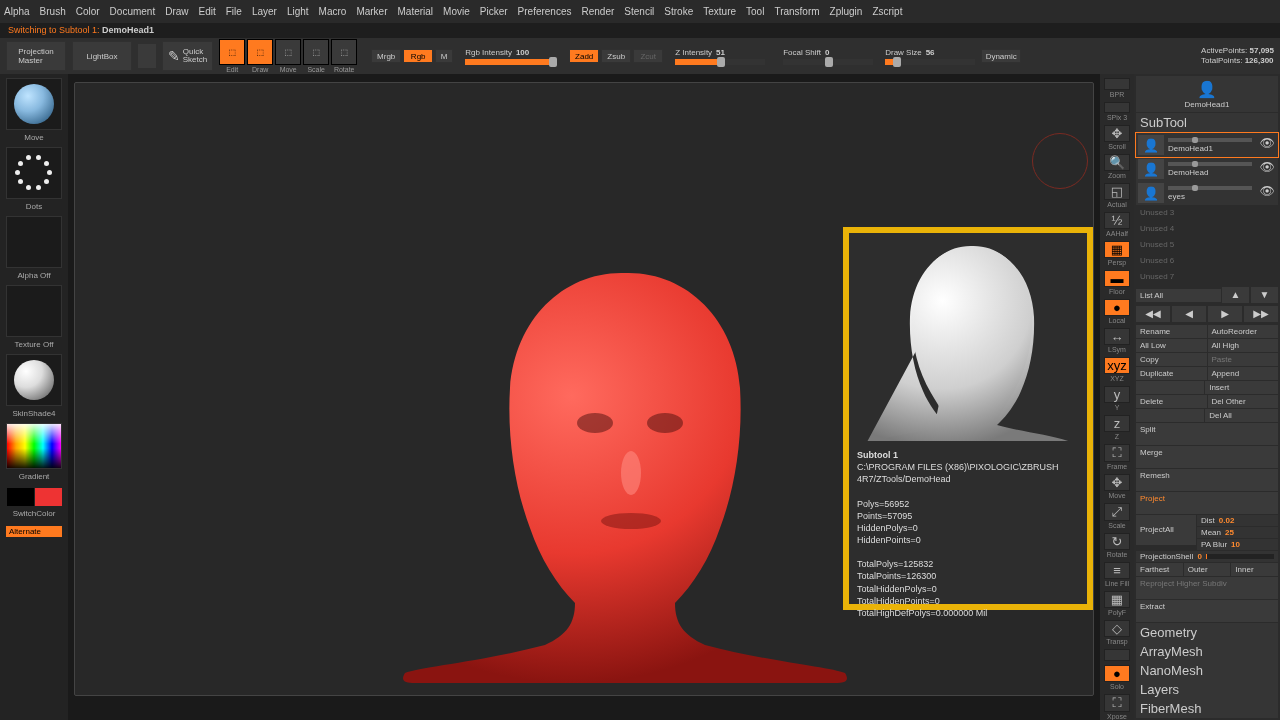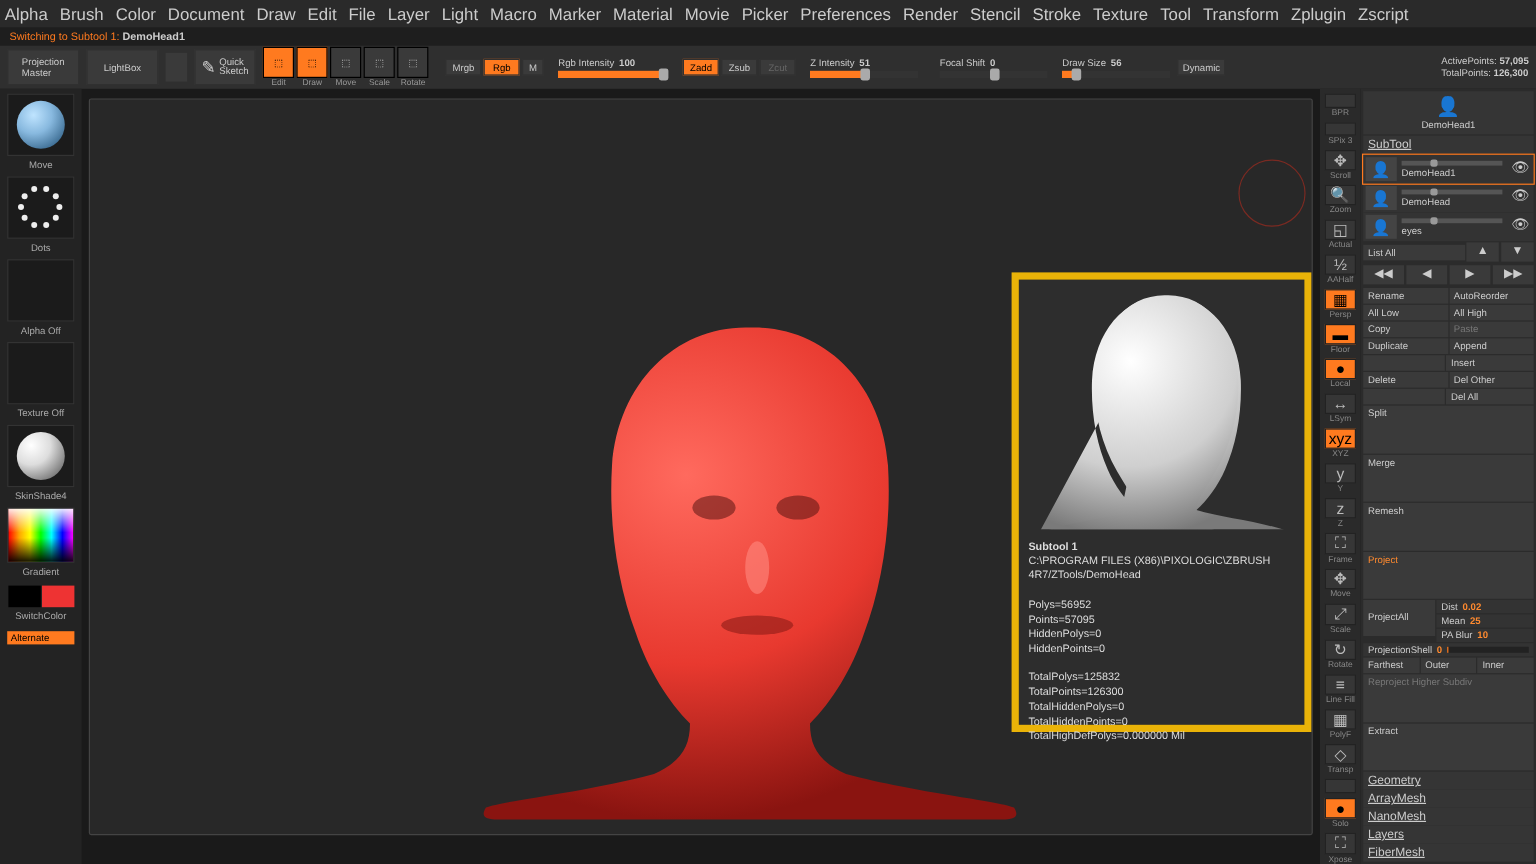--- a/index.html
+++ b/index.html
@@ -1,19 +1,19 @@
 <!DOCTYPE html>
 <html><head>
 <meta charset="utf-8">
 <style>
 * { margin:0; padding:0; box-sizing:border-box; }
 body { background:#1a1a1a; color:#ccc; font-family:Tahoma,Verdana,sans-serif; font-size:10px; overflow:hidden; width:1280px; height:720px; position:relative; }
 
 
-.menubar { height:23px; background:#2a2a2a; display:flex; align-items:center; padding:0 4px; gap:10px; font-size:14px; }
+.menubar { height:23px; background:#2a2a2a; display:flex; align-items:center; padding:0 4px; gap:10px; font-size:10px; }
 .menubar span { cursor:default; }
 
 
 .status-line { height:15px; padding:2px 8px; background:#1e1e1e; font-size:9px; }
 .status-line .sw { color:#ff7a1f; }
 .status-line .sub { color:#ccc; font-weight:bold; }
 
 
 .toolrow { height:36px; background:#2f2f2f; display:flex; align-items:center; padding:1px 6px; gap:6px; }
 .tool-btn { height:30px; min-width:40px; background:#3a3a3a; border:1px solid #303030; display:flex; flex-direction:column; align-items:center; justify-content:center; font-size:8px; padding:2px 5px; }
@@ -58,21 +58,21 @@
 
 
 .rstrip { width:34px; background:#2a2a2a; display:flex; flex-direction:column; align-items:center; padding-top:4px; gap:4px; }
 .rbtn { width:26px; height:26px; background:#363636; border:1px solid #222; display:flex; align-items:center; justify-content:center; font-size:13px; color:#bbb; }
 .rbtn.orange { background:#ff7a1f; color:#000; }
 .rcap { font-size:7px; color:#888; text-align:center; line-height:1; margin-top:-3px; }
 
 
 .rpanel { width:146px; background:#2b2b2b; padding:2px; display:flex; flex-direction:column; gap:1px; font-size:9px; }
 .rpanel .userpic { height:36px; background:#353535; display:flex; flex-direction:column; align-items:center; justify-content:center; gap:1px; }
-.pal-head { background:#353535; padding:2px 4px; font-size:10px; color:#ccc;text-decoration:underline; }
+.pal-head { background:#353535; padding:2px 4px; font-size:13px; color:#ccc; }
 .strow { height:24px; background:#333; display:flex; align-items:center; gap:4px; padding:1px 2px; }
 .strow .thumb { width:26px; height:20px; background:#444; display:flex; align-items:center; justify-content:center; color:#ccc; font-size:13px; }
 .strow.sel { outline:1px solid #ff7a1f; }
 .strow .mini-sliders { flex:1; display:flex; flex-direction:column; gap:2px; margin-right:2px;}
 .mini-sliders .bar { height:4px; background:#555; position:relative;}
 .mini-sliders .bar::after{ content:""; position:absolute; top:-1px; left:24px; width:6px; height:6px; background:#999; border-radius:2px;}
 .strow .eye { width:18px; height:18px; font-size:12px; color:#ccc; text-align:center;}
 .unused { height:16px; padding:2px 4px; color:#666; font-size:8px; }
 .arrow-row { display:flex; gap:2px; margin:2px 0;}
 .arrow-row .ab { flex:1; height:16px; background:#3a3a3a; text-align:center; font-size:10px; line-height:16px;}
@@ -408,20 +408,27 @@
         </div>
         <div class="strow">
           <div class="thumb">👤</div>
           <div class="mini-sliders">
             <div class="bar"></div>
             <div style="font-size:8px;color:#ccc;">eyes</div>
           </div>
           <div class="eye">👁</div>
         </div>
       </div>
+    <div id="unused-list">
+        <div class="unused">Unused 3</div>
+        <div class="unused">Unused 4</div>
+        <div class="unused">Unused 5</div>
+        <div class="unused">Unused 6</div>
+        <div class="unused">Unused 7</div>
+      </div>
 
     <div style="display:flex;gap:1px;align-items:center;">
       <div class="pbtn" style="flex:1;">List All</div>
       <div class="arrow-row" style="width:56px;margin:0;">
         <div class="ab">▲</div>
         <div class="ab">▼</div>
       </div>
     </div>
     <div class="arrow-row">
       <div class="ab" style="flex:1;">◀◀</div>

